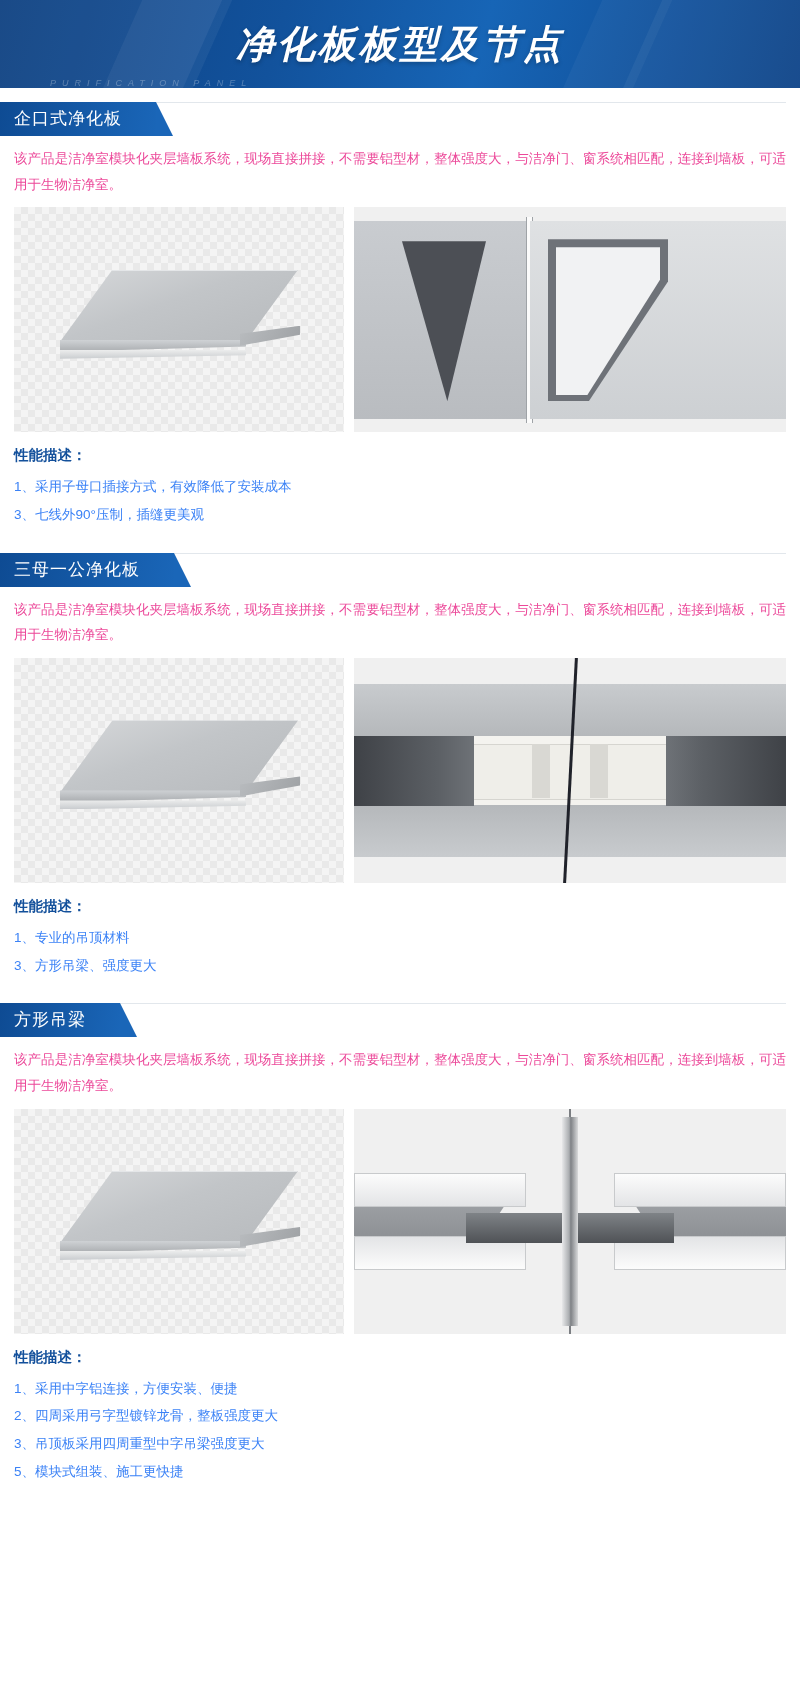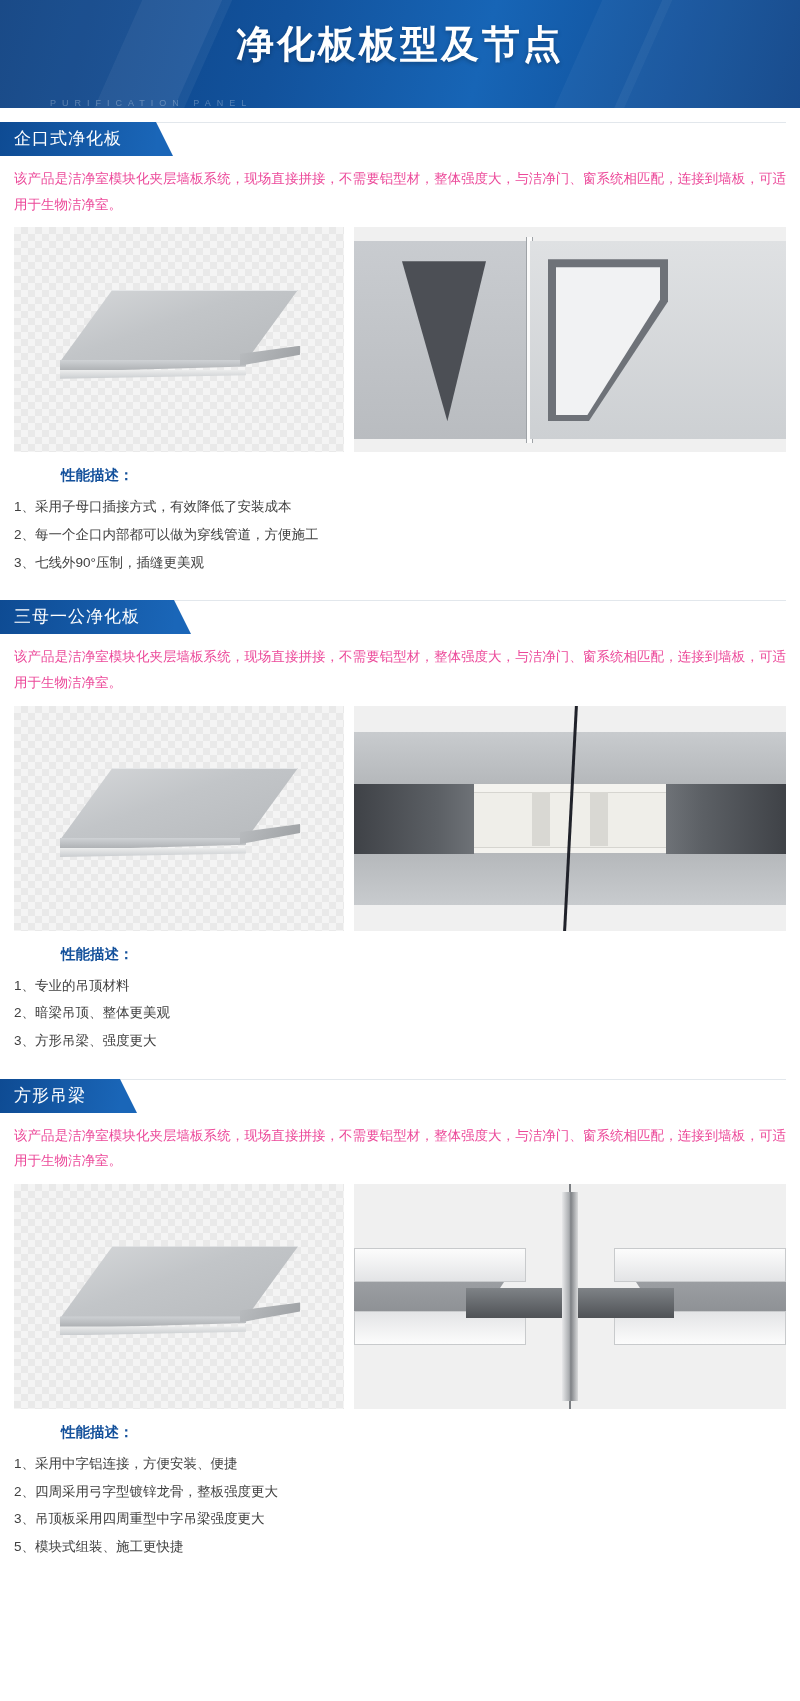--- a/index.html
+++ b/index.html
@@ -14,23 +14,24 @@
   }
   .page {
     width: 800px;
     position: relative;
     overflow: hidden;
   }
 
   
   .banner {
     position: relative;
-    height: 108px;
+    height: 88px;
     background: linear-gradient(105deg, #0c3f80 0%, #12529c 35%, #1765b6 60%, #0d4388 100%);
     overflow: hidden;
+    font-style: italic;
   }
   .banner .stripe {
     position: absolute;
     top: -40px;
     width: 260px;
     height: 180px;
     background: rgba(255,255,255,0.06);
     transform: skewX(-24deg);
   }
   .banner .stripe.s1 { left: -60px; }
@@ -327,31 +328,30 @@
 
   
   .perf {
     padding: 14px 14px 4px 14px;
   }
   .perf-title {
     color: #13509b;
     font-size: 14.5px;
     font-weight: bold;
     margin-bottom: 8px;
-    margin-left: 47px;
   }
   .perf ul {
     list-style: none;
     margin: 0;
     padding: 0;
   }
   .perf li {
     font-size: 13.5px;
     line-height: 2.05;
-    color: #404040;
+    color: #3b82f6;
   }
 </style>
 </head>
 <body>
 
 <div class="page">
 
   <div class="banner">
     <div class="stripe s1"></div>
     <div class="stripe s2"></div>
@@ -391,21 +391,20 @@
             <div class="inner"></div>
           </div>
         </div>
       </div>
     </div>
 
     <div class="perf">
       <div class="perf-title">性能描述：</div>
       <ul>
         <li>1、采用子母口插接方式，有效降低了安装成本</li>
-        <li>2、每一个企口内部都可以做为穿线管道，方便施工</li>
         <li>3、七线外90°压制，插缝更美观</li>
       </ul>
     </div>
   </div>
 
   <div class="section">
     <div class="sec-head">
       <div class="rule-top"></div>
       <div class="rule"></div>
       <span class="tag">三母一公净化板</span>
@@ -435,21 +434,20 @@
           <div class="dB-notch2"></div>
           <div class="dB-seam"></div>
         </div>
       </div>
     </div>
 
     <div class="perf">
       <div class="perf-title">性能描述：</div>
       <ul>
         <li>1、专业的吊顶材料</li>
-        <li>2、暗梁吊顶、整体更美观</li>
         <li>3、方形吊梁、强度更大</li>
       </ul>
     </div>
   </div>
 
   <div class="section">
     <div class="sec-head">
       <div class="rule-top"></div>
       <div class="rule"></div>
       <span class="tag">方形吊梁</span>

